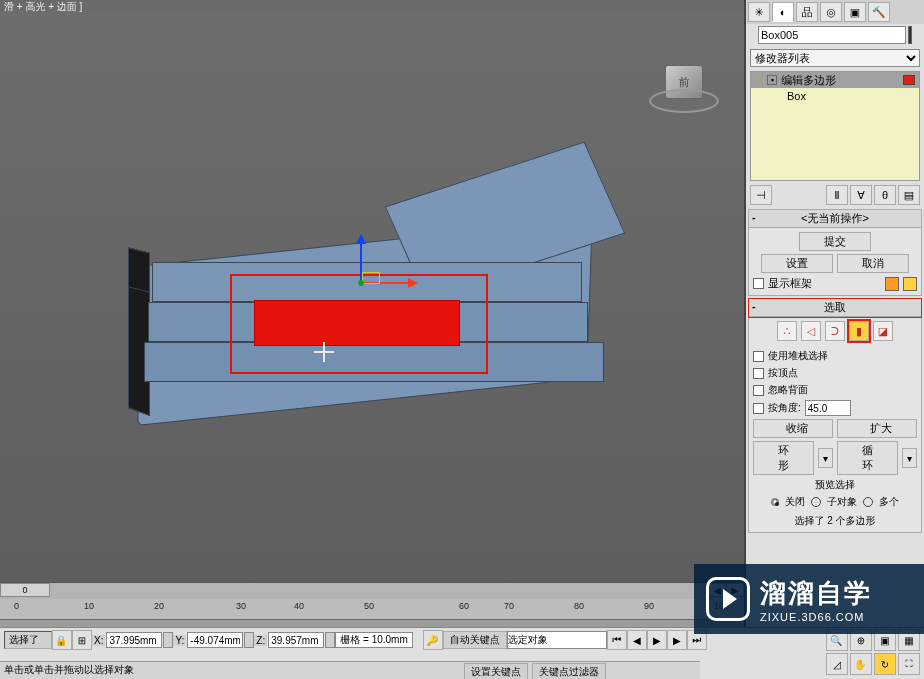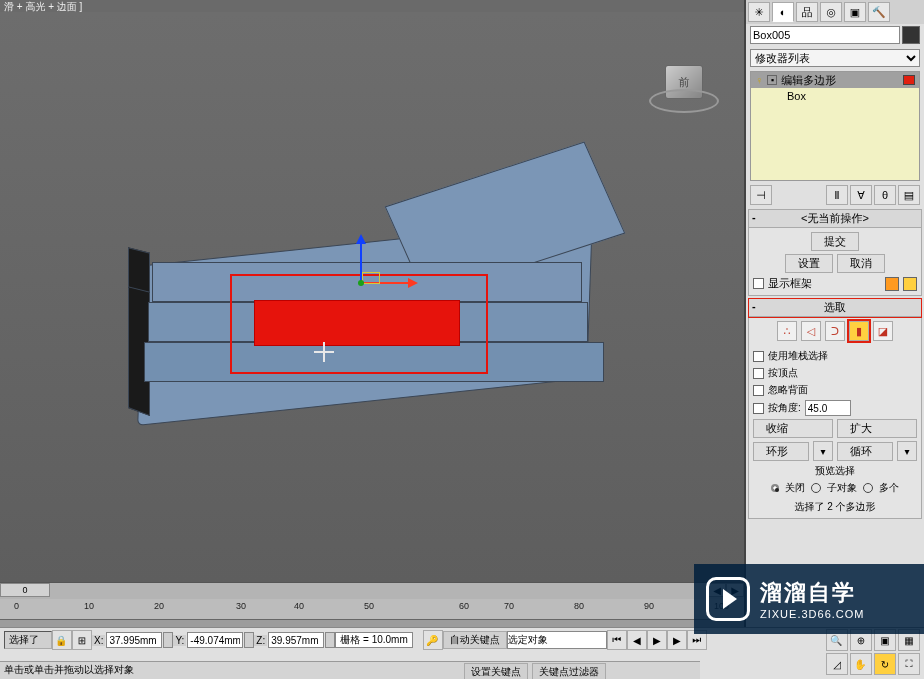--- a/index.html
+++ b/index.html
@@ -32,21 +32,21 @@
 .viewcube { position: absolute; top: 35px; right: 20px; width: 80px; height: 70px; display: flex; align-items: center; justify-content: center; }
 .viewcube .cube { width: 38px; height: 34px; background: linear-gradient(135deg, #ccc, #888); border: 1px solid #666; border-radius: 3px; display: flex; align-items: center; justify-content: center; color: #444; font-size: 11px; }
 .viewcube .ring { position: absolute; width: 70px; height: 24px; border: 2px solid #999; border-radius: 50%; bottom: 4px; background: rgba(120,120,120,.15); }
 
 
 .panel { position: absolute; top: 0; right: 0; width: 180px; height: 679px; background: #e0e0e0; border-left: 2px solid #444; }
 .panel .tabrow { height: 24px; background: #d0d0d0; display: flex; gap: 2px; padding: 2px; }
 .panel .tabrow .tab { width: 22px; height: 20px; background: #e8e8e8; border: 1px solid #aaa; display: flex; align-items: center; justify-content: center; font-size: 11px; cursor: pointer; }
 .panel .tabrow .tab.active { background: #fff; border-bottom: 1px solid #fff; }
 
-.panel .name-row { padding: 2px 4px; display: flex; gap: 2px; }
+.panel .name-row { padding: 2px 12px; display: flex; gap: 2px; }
 .panel .name-row input { flex: 1; height: 18px; font-size: 11px; padding: 0 2px; background: #fff; border: 1px solid #888; }
 .panel .name-row .swatch { width: 18px; height: 18px; background: #333; border: 1px solid #666; }
 
 .panel .modlist-label { padding: 2px 4px; }
 .panel .modlist-label select { width: 100%; height: 18px; font-size: 11px; background: #f4f4f4; border: 1px solid #888; }
 
 .modstack { background: #f2f2c4; border: 1px solid #999; height: 110px; margin: 2px 4px; font-size: 11px; }
 .modstack .item { padding: 1px 4px; display: flex; align-items: center; gap: 4px; height: 16px; }
 .modstack .item.sel { background: #a0a0a0; }
 .modstack .bulb { color: #c0a020; }
@@ -56,21 +56,21 @@
 
 .stack-controls { display: flex; gap: 2px; padding: 2px 4px; }
 .stack-controls .sb { width: 22px; height: 20px; background: #e4e4e4; border: 1px solid #aaa; display:flex; align-items:center; justify-content:center; font-size:11px; }
 
 .rollout { margin: 2px 2px; border: 1px solid #aaa; background: #e4e4e4; font-size: 11px; }
 .rollout .hd { background: #d8d8d8; text-align: center; padding: 1px; border-bottom: 1px solid #aaa; position: relative; }
 .rollout .hd .dash { position: absolute; left: 3px; top: 1px; font-weight: bold; }
 .rollout .hd.outlined { outline: 1px solid #e02010; }
 .rollout .body { padding: 4px; display: flex; flex-direction: column; gap: 3px; }
 
-.btn { background: #e0e0e0; border: 1px solid #aaa; padding: 1px 12px; font-size: 11px; text-align: left; cursor: pointer; }
+.btn { background: #e0e0e0; border: 1px solid #aaa; padding: 1px 24px; font-size: 11px; text-align: right; cursor: pointer; }
 .row { display: flex; gap: 4px; align-items: center; }
 .row.center { justify-content: center; }
 .spinner { width: 46px; height: 16px; background: #fff; border: 1px solid #888; font-size: 10px; padding: 0 2px; }
 .chk { width: 11px; height: 11px; border: 1px solid #666; background: #fff; }
 .swatch { width: 14px; height: 14px; border: 1px solid #666; }
 .subobj-row { display: flex; gap: 4px; justify-content: center; padding: 4px; }
 .subobj { width: 20px; height: 20px; border: 1px solid #aaa; background: #f0f0f0; display:flex; align-items:center; justify-content:center; }
 .subobj.sel { background: #ffd040; outline: 2px solid #e02010; }
 .subtext { font-size: 10px; }
 .radio { width: 10px; height: 10px; border-radius: 50%; border: 1px solid #444; display:inline-block; }
@@ -97,21 +97,21 @@
 .pad { background: #d0d0d0; border: 1px solid #aaa; padding: 1px 6px; height: 18px; display:flex; align-items:center; }
 .selinfo { width: 190px; background: #d0d0d0; border: 1px inset #aaa; height: 18px; display:flex; align-items:center; padding:0 4px; }
 .ibtn { width: 20px; height: 20px; background: #e2e2e2; border: 1px solid #aaa; display:flex; align-items:center; justify-content:center; font-size:10px; }
 .ibtn.on { background: #ffd040; }
 .key-filter { width: 100px; height: 18px; font-size: 10px; border: 1px solid #888; background: #fff; }
 
 
 .watermark { position: absolute; right: 0; bottom: 45px; width: 230px; height: 70px; background: rgba(0,30,60,.85); display: flex; align-items: center; gap: 10px; padding: 0 12px; color: #fff; }
 .watermark .play { width: 44px; height: 44px; border: 3px solid #fff; border-radius: 10px; display:flex; align-items:center; justify-content:center; }
 .watermark .play::after { content:""; width:0; height:0; border-top:10px solid transparent; border-bottom:10px solid transparent; border-left:14px solid #fff; margin-left:4px; }
-.watermark .txt .big { font-size: 22px; font-weight: bold; letter-spacing: 2px; }
+.watermark .txt .big { font-size: 26px; font-weight: bold; letter-spacing: 2px; }
 .watermark .txt .sm { font-size: 11px; letter-spacing: 1px; }
 
 
 .nav-btns { position: absolute; right: 4px; bottom: 4px; display: grid; grid-template-columns: repeat(4, 22px); grid-template-rows: repeat(2, 22px); gap: 2px; }
 .nav-btns .ibtn { width: 22px; height: 22px; }
 
 .statusbar2 { position: absolute; bottom: 0; left: 0; width: 460px; height: 18px; background: #d4d4d4; border-top: 1px solid #999; padding: 1px 4px; font-size: 10px; }
 .keybar { position: absolute; bottom: 0; left: 460px; width: 240px; height: 18px; background: #d4d4d4; border-top: 1px solid #999; padding: 1px 4px; font-size: 10px; display:flex; gap:4px; }
 </style>
 </head>

